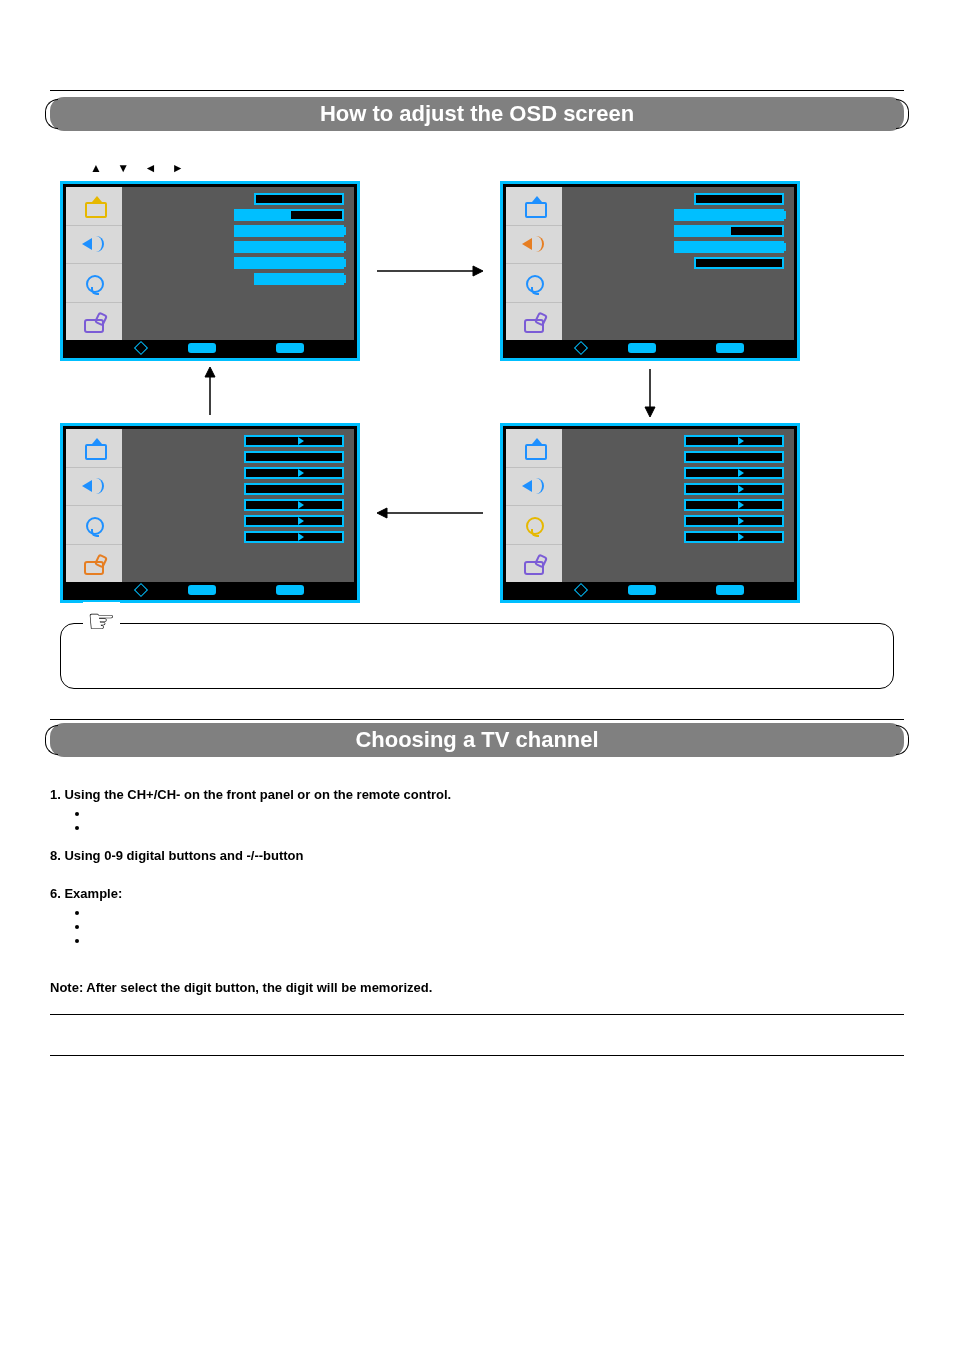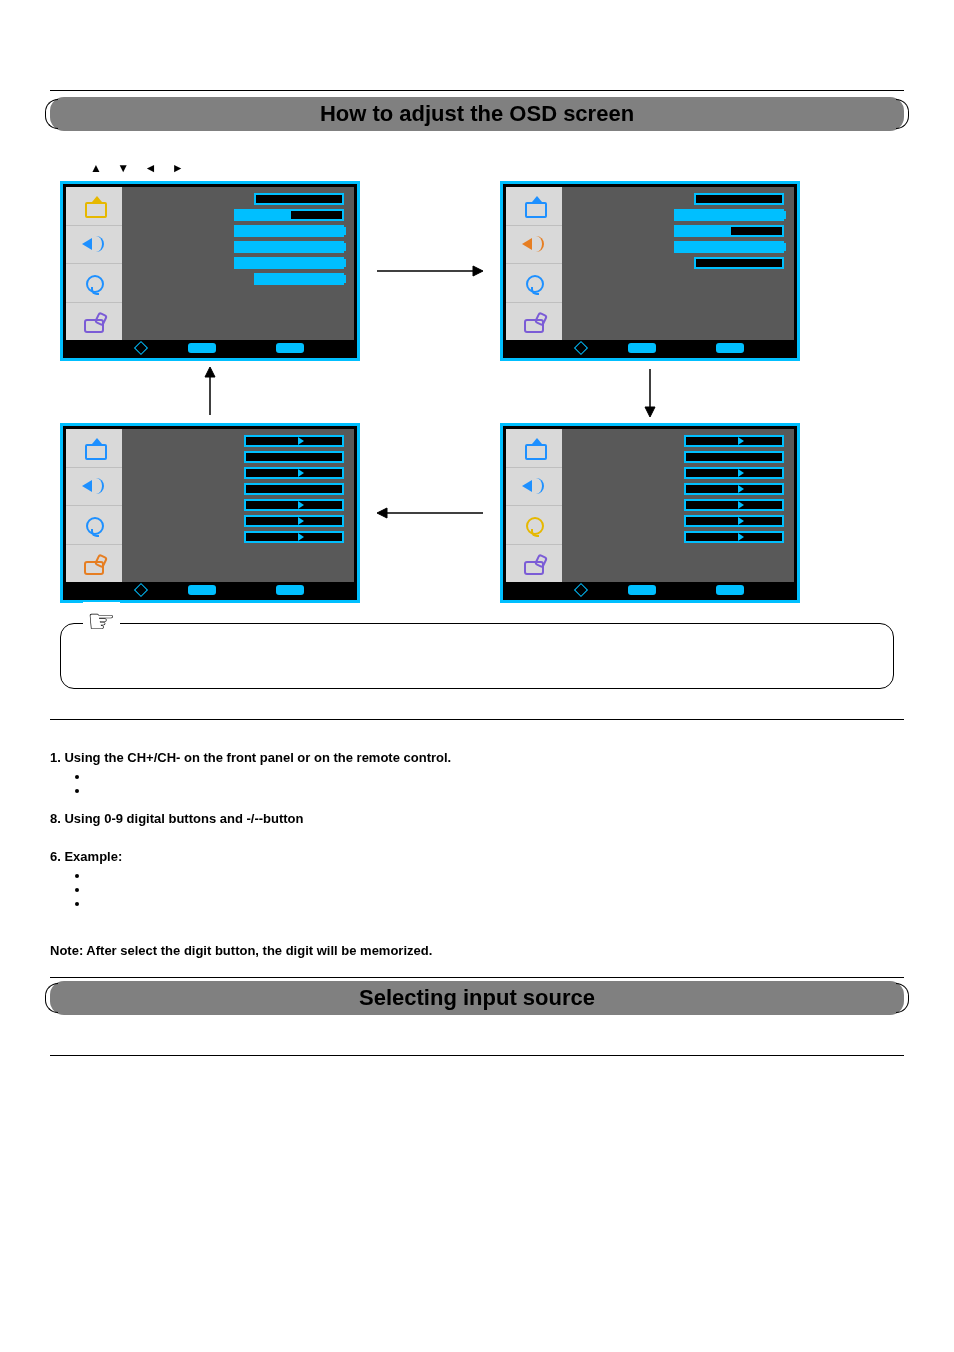--- a/index.html
+++ b/index.html
@@ -21,21 +21,21 @@
     margin: 0 0 30px 0;
   }
   .section-band {
     background: #808080;
     border-radius: 14px;
     padding: 4px 0;
     text-align: center;
     position: relative;
   }
   .section-band .title {
-    color: #000000;
+    color: #ffffff;
     font-size: 22px;
     font-weight: bold;
     text-align: right;
   }
   .section-band::before,
   .section-band::after {
     content: "";
     position: absolute;
     width: 12px;
     height: 28px;
@@ -435,20 +435,23 @@
     </div>
 </div>
 
 <div class="note-box">
   <span class="hand">☞</span>
 </div>
 
 
 <div class="section-band-wrap">
   <hr class="top-rule" style="margin:0 0 3px 0">
+  <div class="section-band">
+    <span class="title">Choosing a TV channel</span>
+  </div>
 </div>
 
 <p class="body-text bold">1. Using the CH+/CH- on the front panel or on the remote control.</p>
 <ul class="dots">
     <li></li>
     <li></li>
   </ul>
 
 <p class="body-text bold">8. Using 0-9 digital buttons and -/--button</p>
 <br>
@@ -458,21 +461,18 @@
     <li></li>
     <li></li>
   </ul>
 <br>
 <p class="body-text bold">Note: After select the digit button, the digit will be memorized.</p>
 
 <br>
 
 <div class="section-band-wrap">
   <hr class="top-rule" style="margin:0 0 3px 0">
-  <div class="section-band">
-    <span class="title">Selecting input source</span>
-  </div>
 </div>
 
 <hr class="bottom-rule">
 
 
 
 
 </body></html>

